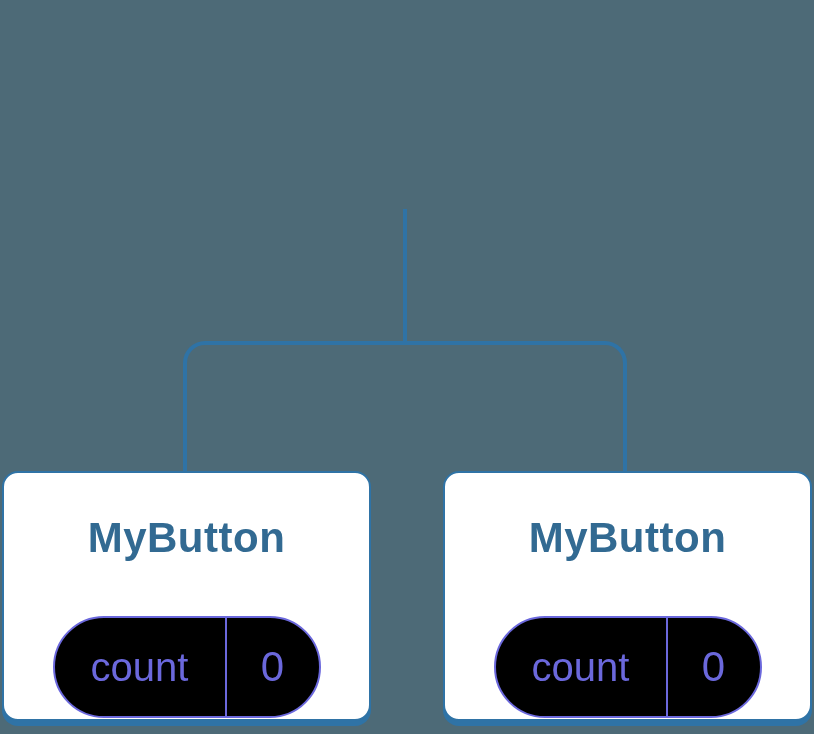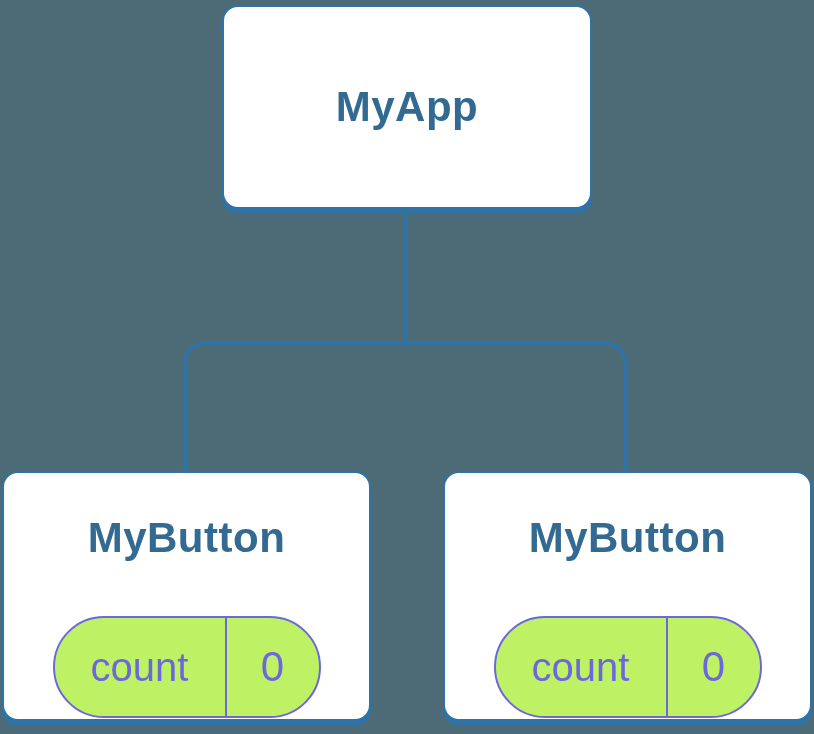--- a/index.html
+++ b/index.html
@@ -68,21 +68,21 @@
 
   
   .state-pill {
     margin-top: 30px;
     width: 268px; height: 102px;
     border: 2px solid #6B68DC;
     border-radius: 60px;
     box-sizing: border-box;
     display: flex;
     color: #6B68DC;
-    background: #bef264;
+    background: #000000;
   }
   .state-name-cell {
     flex: 1.85;
     display: flex;
     align-items: center;
     justify-content: center;
     font-size: 40px;
     line-height: 1;
   }
   .state-value-cell {
@@ -93,23 +93,20 @@
     justify-content: center;
     font-size: 42px;
     line-height: 1;
   }
 </style>
 </head>
 <body>
 
 <div class="canvas">
 
-  <div class="node" id="root-node">
-    <span class="node-label">MyApp</span>
-  </div>
 
   <div class="stem"></div>
   <div class="bracket"></div>
 
   <div class="node child-node" id="child-node-1">
     <span class="node-label">MyButton</span>
     <div class="state-pill">
       <div class="state-name-cell">
         <span>count</span>
       </div>

